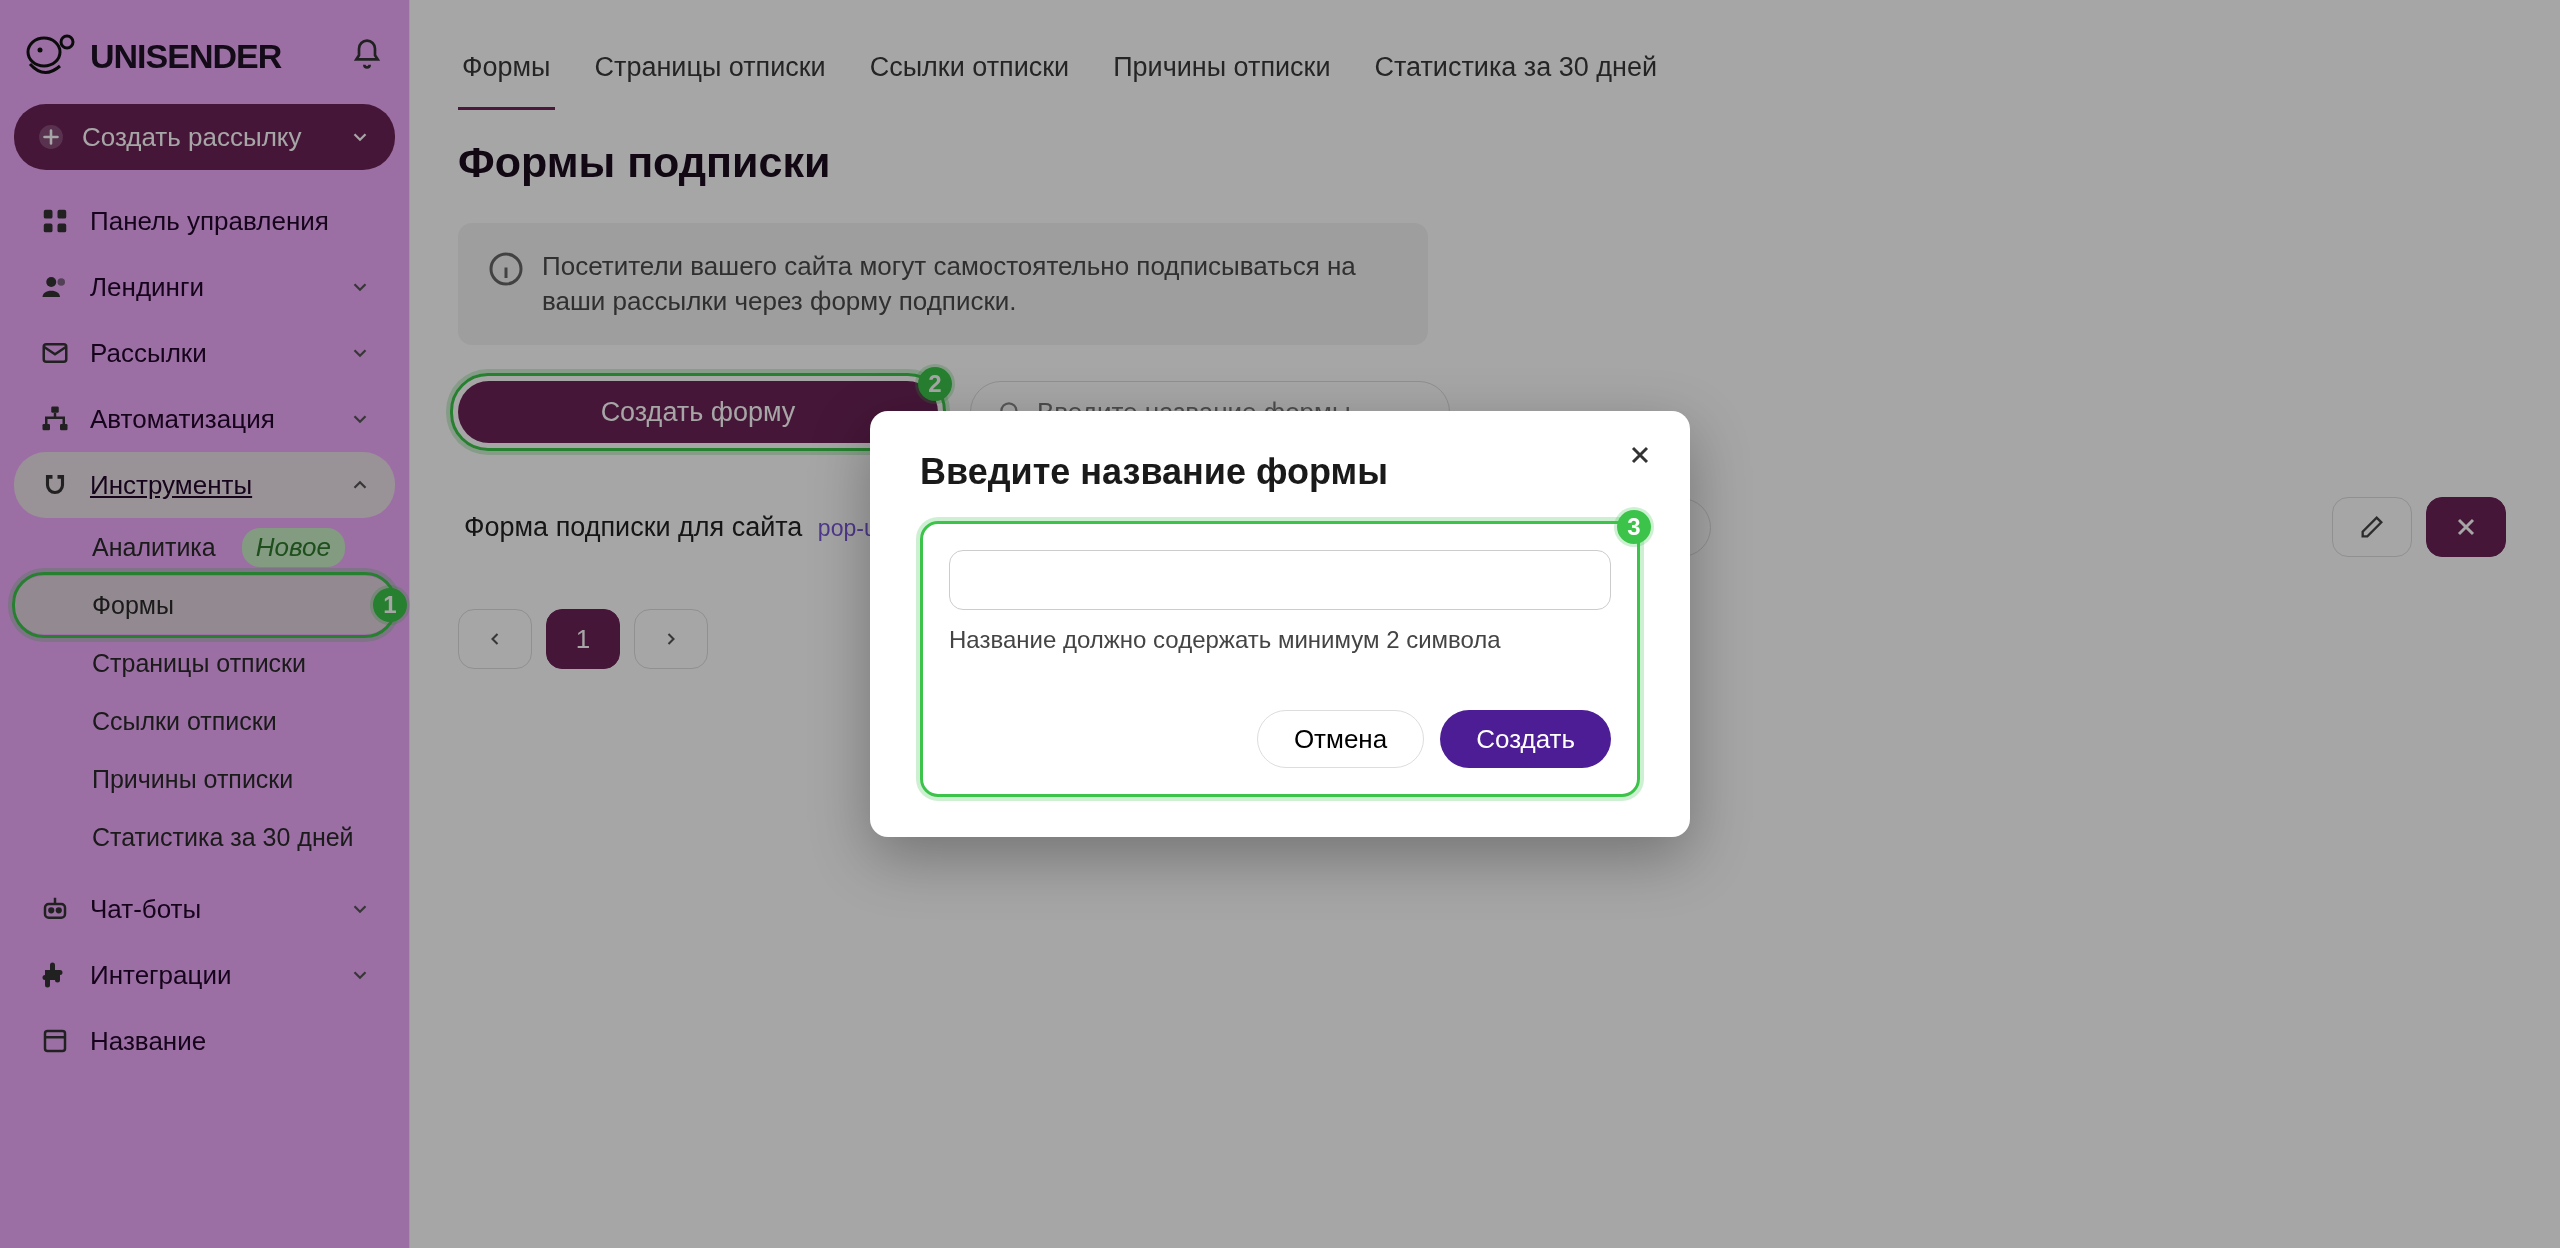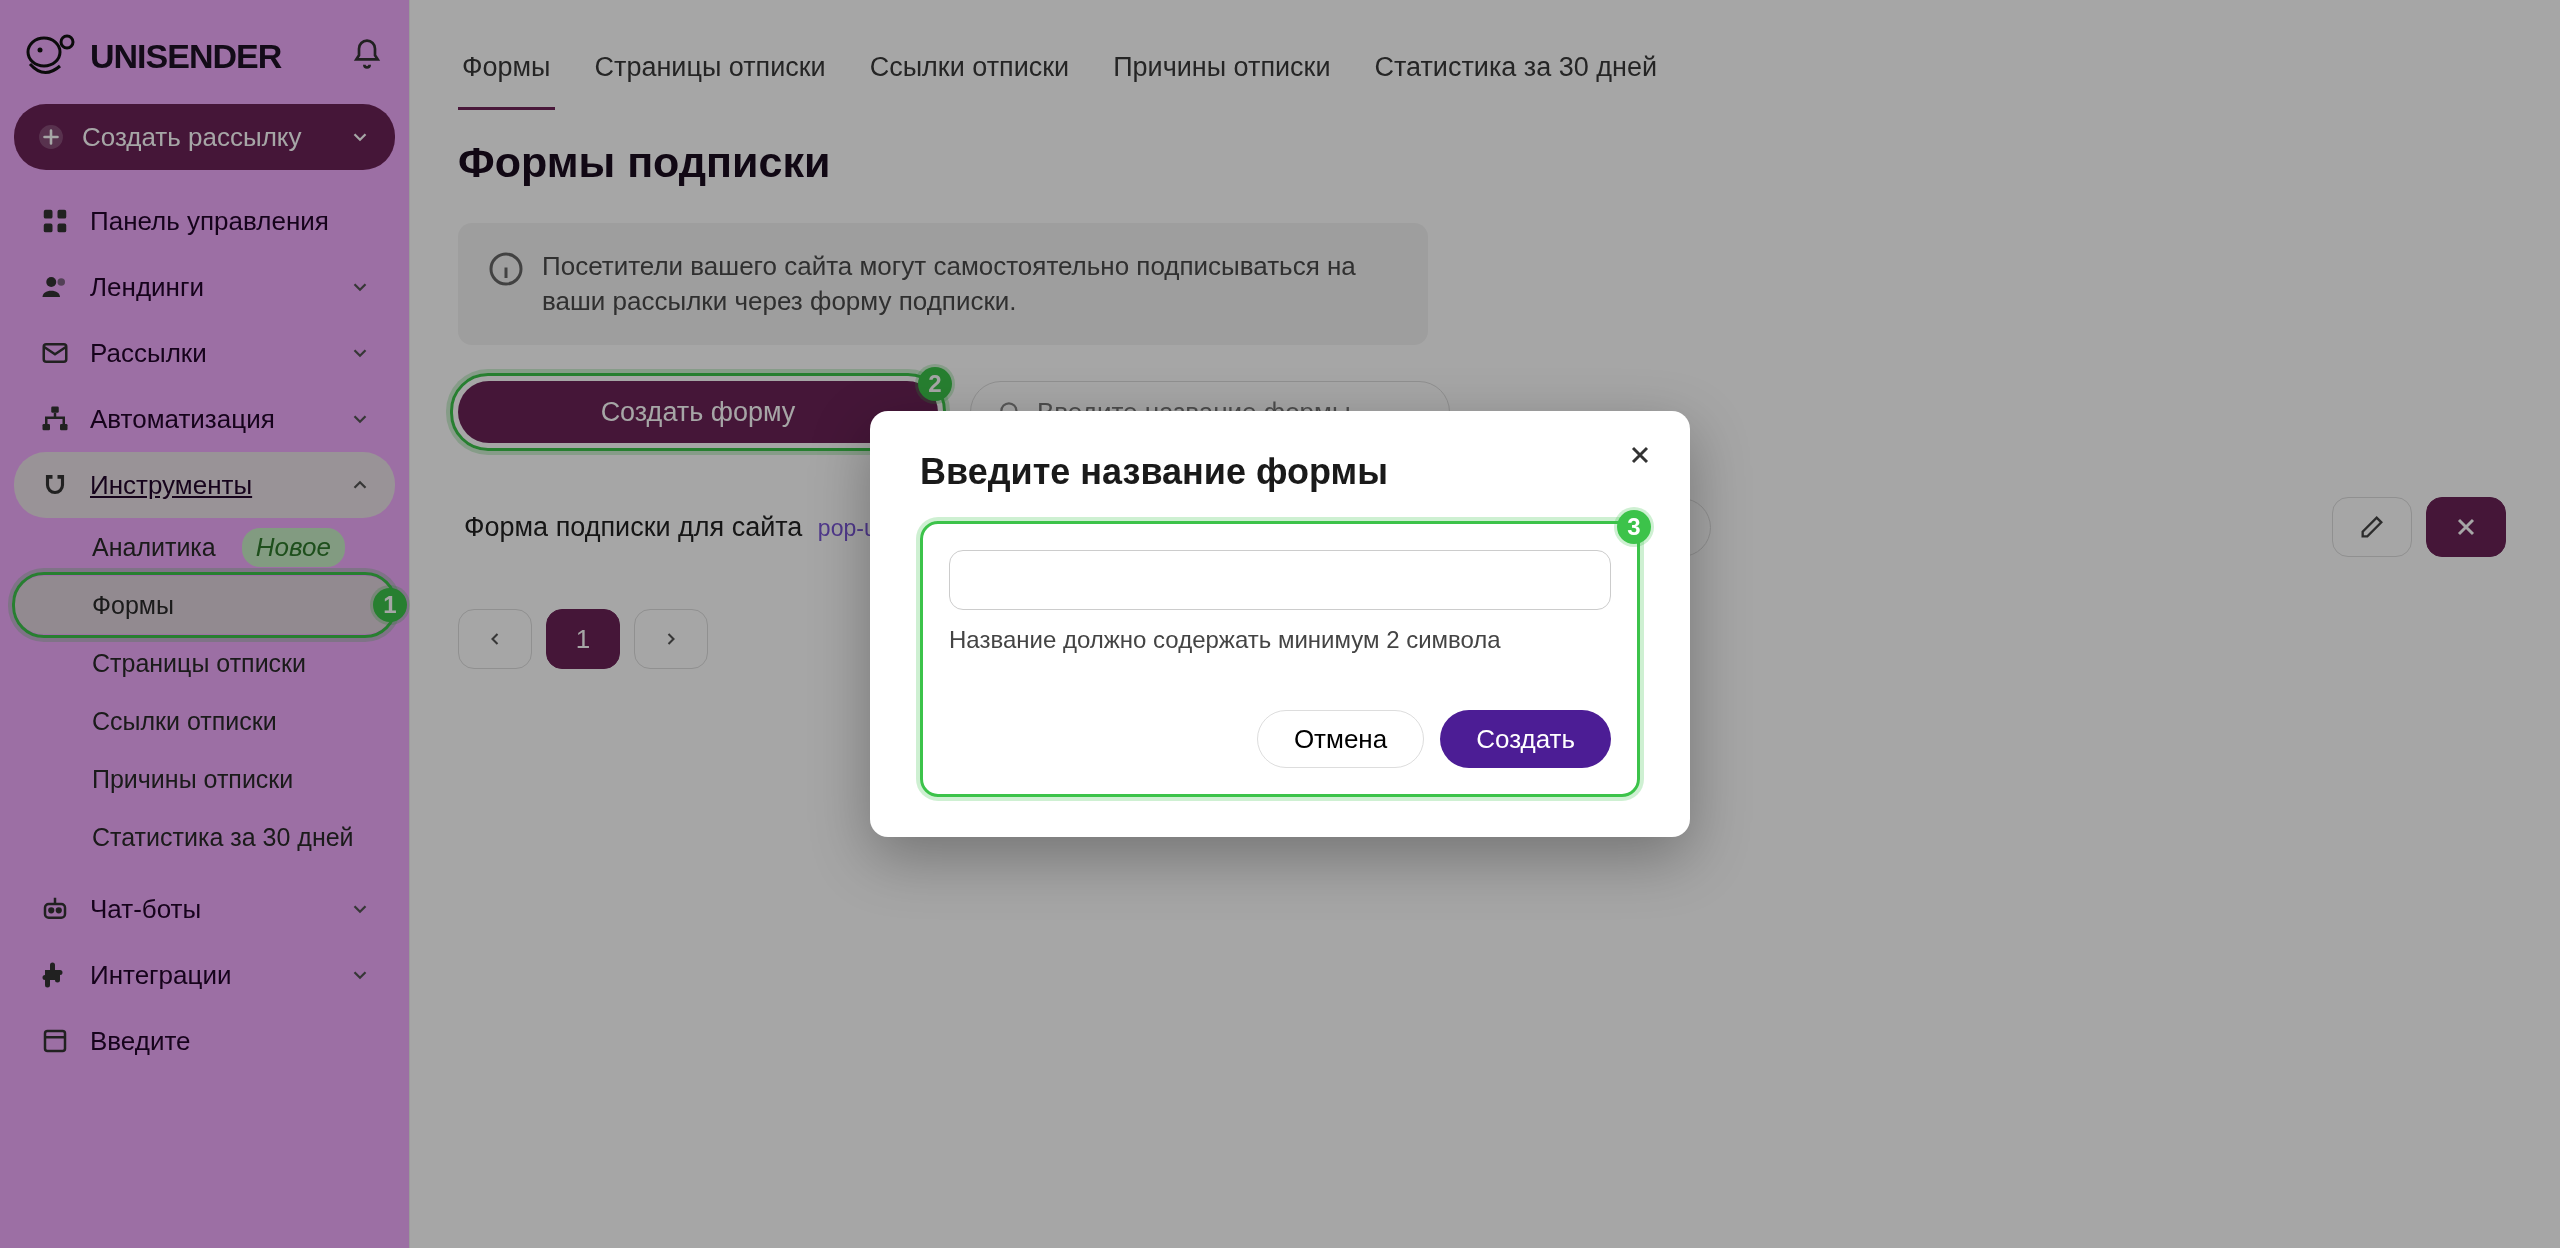--- a/index.html
+++ b/index.html
@@ -253,21 +253,21 @@
       </span>
   </div>
 
   <div class="side-item">
     <span class="ico">
       <svg width="30" height="30" viewBox="0 0 24 24" fill="none" stroke="#333" stroke-width="2">
           <rect x="4" y="4" width="16" height="16" rx="2"></rect>
           <path d="M4 9h16"></path>
         </svg>
     </span>
-    <span>Введите</span>
+    <span>Название</span>
   </div>
 
 </aside>
 
 <div class="main">
 
   <div class="tabs">
     <div class="tab active"><span>Формы</span></div>
     <div class="tab"><span>Страницы отписки</span></div>
     <div class="tab"><span>Ссылки отписки</span></div>

